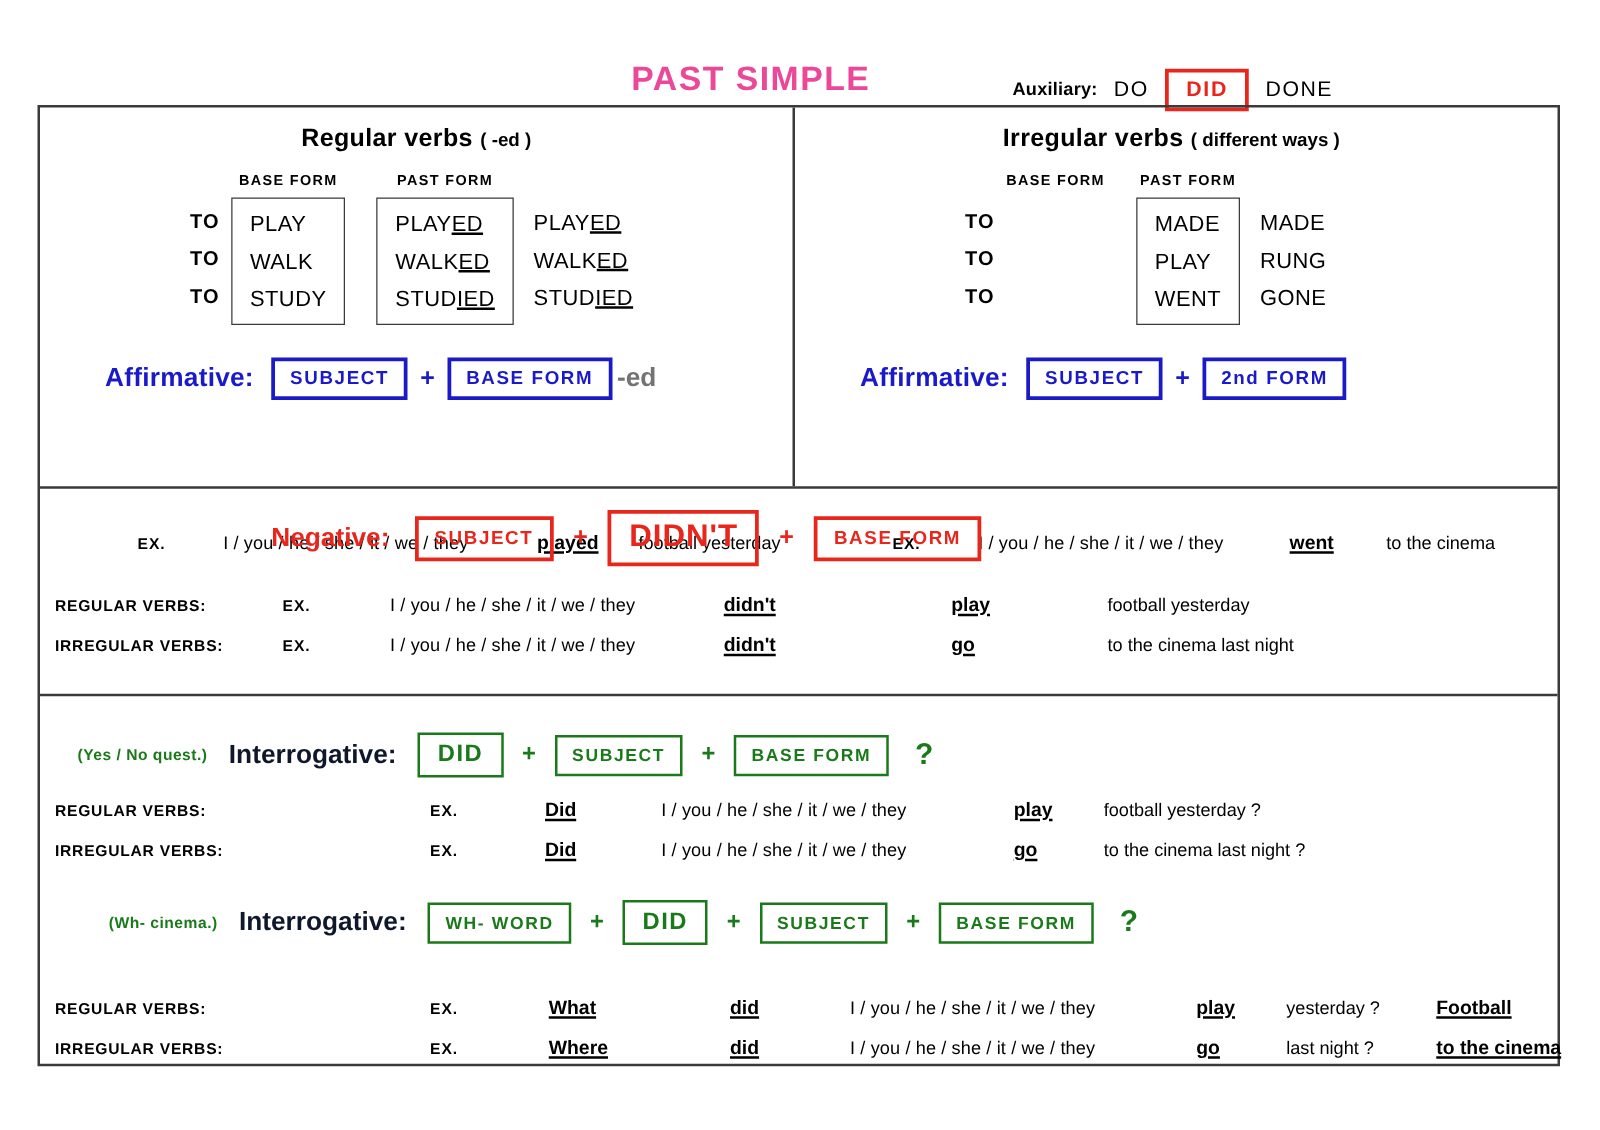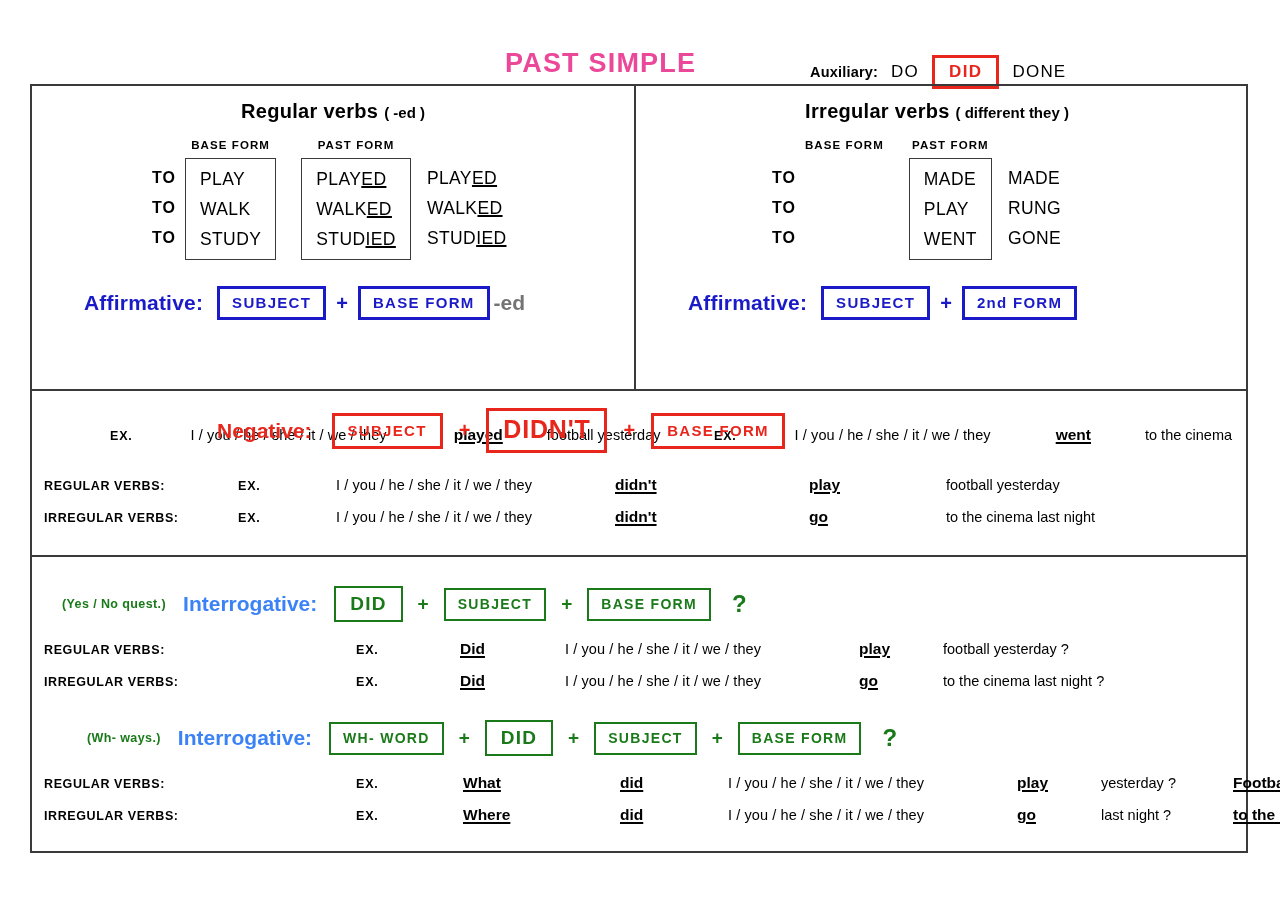--- a/index.html
+++ b/index.html
@@ -178,21 +178,20 @@
     font-weight: bold;
     margin-left: -6px;
   }
 
   
   .ex-row {
     position: absolute;
     display: flex;
     align-items: baseline;
     white-space: nowrap;
-    gap: 12px;
   }
   .ex-tag {
     font-size: 12.5px;
     font-weight: bold;
     letter-spacing: .8px;
   }
   .ex-subj {
     font-size: 14.5px;
     letter-spacing: .1px;
     padding-left: 28px;
@@ -261,21 +260,21 @@
     align-items: center;
     gap: 15px;
   }
   .int-hint {
     color: #1a7a1a;
     font-size: 12.5px;
     font-weight: bold;
     letter-spacing: .4px;
   }
   .int-label {
-    color: #3b82f6;
+    color: #0f172a;
     font-size: 21px;
     font-weight: bold;
     margin-left: 2px;
     margin-right: 2px;
   }
   .green-box {
     border: 2.5px solid #1a7a1a;
     color: #1a7a1a;
     font-size: 14px;
     font-weight: bold;
@@ -299,20 +298,21 @@
     font-size: 24px;
     font-weight: bold;
     margin-left: 6px;
   }
   .ans {
     font-size: 15.5px;
     font-weight: bold;
     text-decoration: underline;
     text-decoration-thickness: 2px;
     text-underline-offset: 2px;
+    margin-top: 24px;
   }
 </style>
 </head>
 <body>
 
 <div class="header">
   <div class="main-title">PAST SIMPLE</div>
   <div class="aux-wrap">
     <span class="aux-label">Auxiliary:</span>
     <span class="aux-word">DO</span>
@@ -401,21 +401,21 @@
       <span class="ex-tag">EX.</span>
       <span class="ex-subj">I / you / he / she / it / we / they</span>
       <span class="ex-verb" style="margin-left:38px;">played</span>
       <span class="ex-rest" style="margin-left:32px;">football yesterday</span>
     </div>
   </div>
 
   <div class="panel panel-right">
     <div class="panel-title">
       <span>Irregular verbs</span>
-      <span class="sub">( different they )</span>
+      <span class="sub">( different ways )</span>
     </div>
   </div>
 
   <div class="verb-table vt-right">
     <div class="col col-to">
       <div class="col-head blank">&nbsp;</div>
       <div style="padding:5px 0;">
         <div class="cell">TO</div>
         <div class="cell">TO</div>
         <div class="cell">TO</div>
@@ -509,21 +509,21 @@
   <div class="ex-row" style="left:12px; top:586px;">
     <span class="row-label" style="width:300px; display:inline-block;">IRREGULAR VERBS:</span>
     <span class="ex-tag" style="width:75px; display:inline-block;">EX.</span>
     <span class="ex-verb" style="width:65px; display:inline-block;">Did</span>
     <span class="ex-subj" style="width:265px; display:inline-block;">I / you / he / she / it / we / they</span>
     <span class="ex-verb" style="width:72px; display:inline-block;">go</span>
     <span class="ex-rest">to the cinema last night  ?</span>
   </div>
 
   <div class="int-head" style="left:55px; top:634px;">
-    <span class="int-hint">(Wh- ways.)</span>
+    <span class="int-hint">(Wh- cinema.)</span>
     <span class="int-label">Interrogative:</span>
     <span class="green-box">WH-  WORD</span>
     <span class="green-plus">+</span>
     <span class="green-box big">DID</span>
     <span class="green-plus">+</span>
     <span class="green-box">SUBJECT</span>
     <span class="green-plus">+</span>
     <span class="green-box">BASE FORM</span>
     <span class="green-qm">?</span>
   </div>

